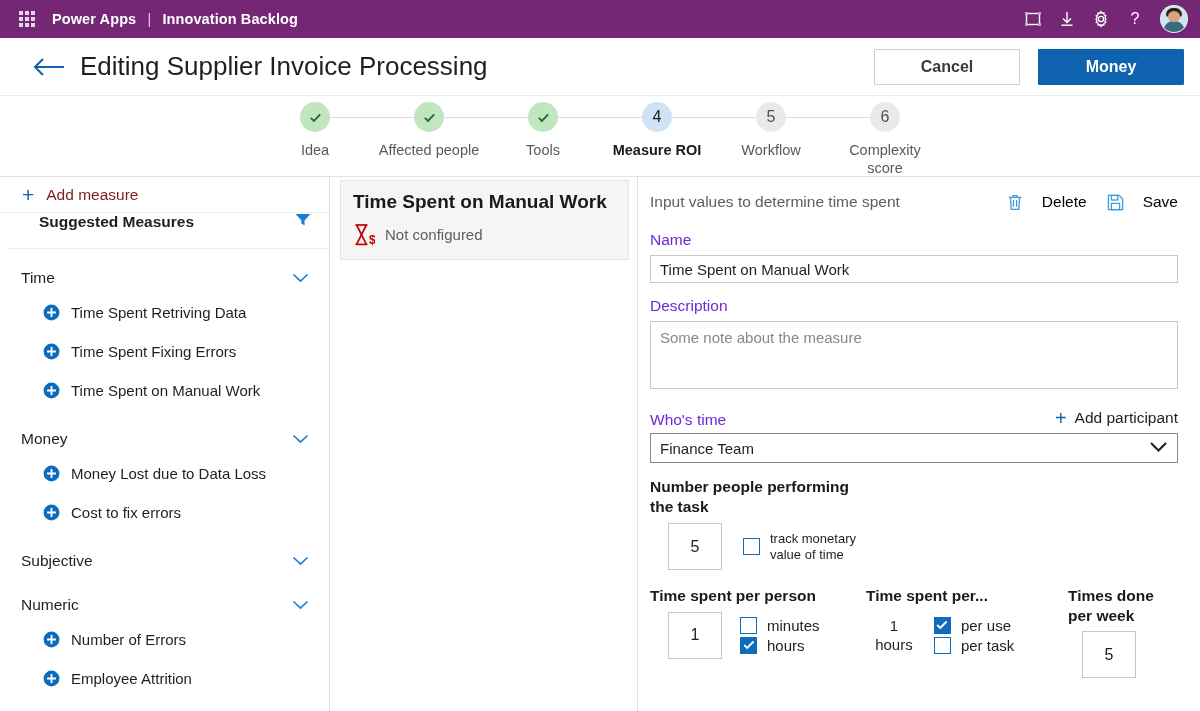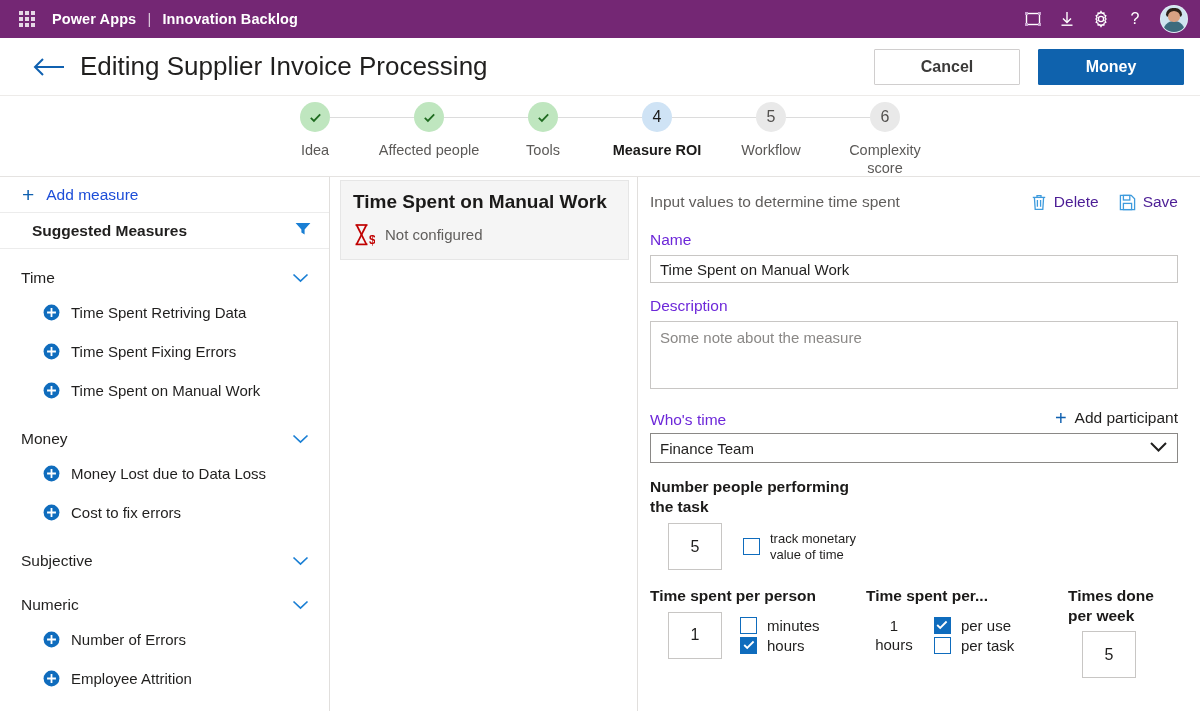--- a/index.html
+++ b/index.html
@@ -150,25 +150,26 @@
     border-right: 1px solid #e1dfdd;
     background: #ffffff;
     overflow: hidden;
   }
   .add-measure {
     height: 36px; display: flex; align-items: center;
     padding-left: 22px; cursor: pointer;
     border-bottom: 1px solid #ececec;
   }
   .add-measure .plus { color: #1061b0; font-size: 21px; line-height: 1; margin-right: 12px; font-weight: 300; }
-  .add-measure .txt { font-size: 15.5px; color: #1d4ed8; }
+  .add-measure .txt { font-size: 15.5px; color: #7f1d1d; }
   .suggested-head {
-    height: 36px; display: flex; align-items: center;
+    height: 36px; display: flex; align-items: flex-start;
     padding: 0 18px 0 32px;
     border-bottom: 1px solid #ececec;
+    margin-left: 7px;
   }
   .suggested-head .h {
     font-size: 15.5px; font-weight: bold; color: #201f1e; flex: 1 1 auto;
   }
   .group { margin-top: 14px; }
   .group-head {
     display: flex; align-items: center;
     padding: 0 20px 0 21px; height: 30px;
     cursor: pointer;
   }
@@ -210,21 +211,21 @@
     flex: 1 1 auto; background: #ffffff;
     padding: 10px 22px 0 12px; overflow: hidden;
   }
   .rp-head {
     display: flex; align-items: center; height: 30px;
   }
   .rp-head .hint { font-size: 15.5px; color: #605e5c; flex: 1 1 auto; }
   .rp-action {
     display: flex; align-items: center; cursor: pointer; margin-left: 20px;
   }
-  .rp-action .a-label { font-size: 15.5px; color: #4c1d95; margin-left: 7px; }
+  .rp-action .a-label { font-size: 15.5px; color: #000000; margin-left: 19px; }
   .fld-label {
     font-size: 15.5px; font-weight: normal; color: #6d28d9;
     margin: 14px 0 6px 0;
   }
   .text-input {
     width: 100%; height: 28px;
     border: 1px solid #c8c6c4; background: #fff;
     font-size: 15px; color: #201f1e;
     padding: 0 9px; font-family: "Liberation Sans", sans-serif;
     border-radius: 0;

